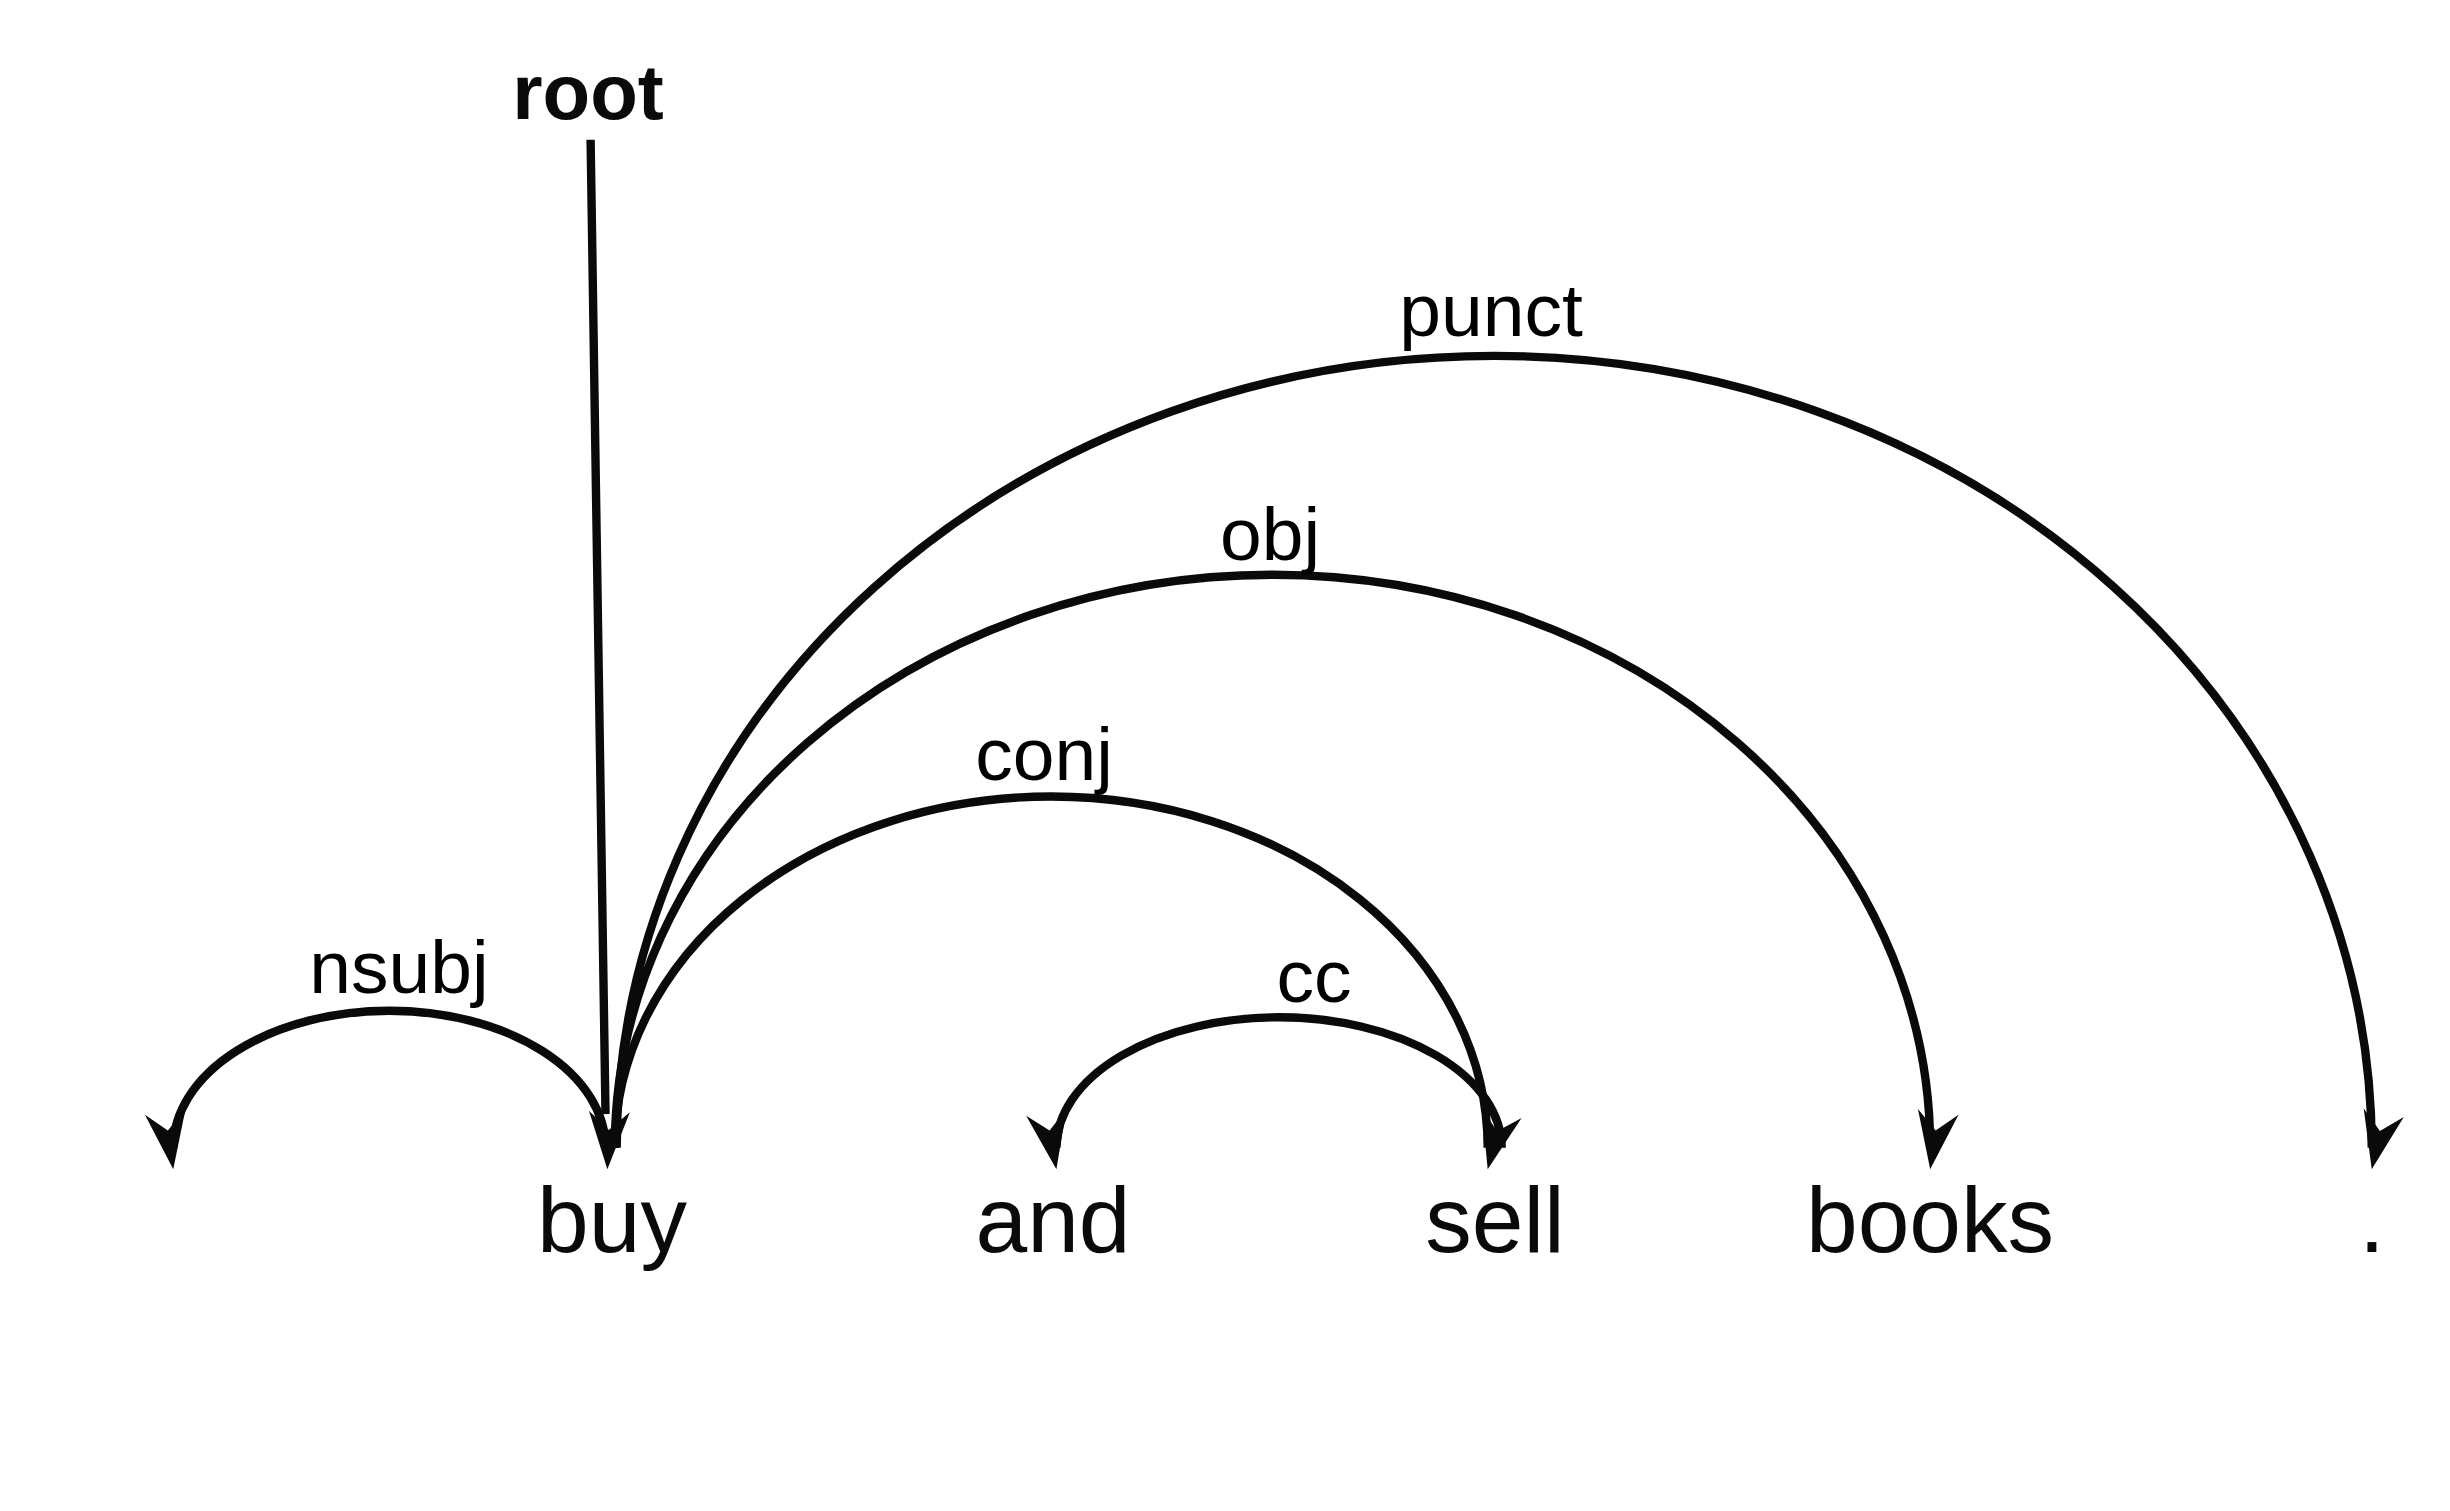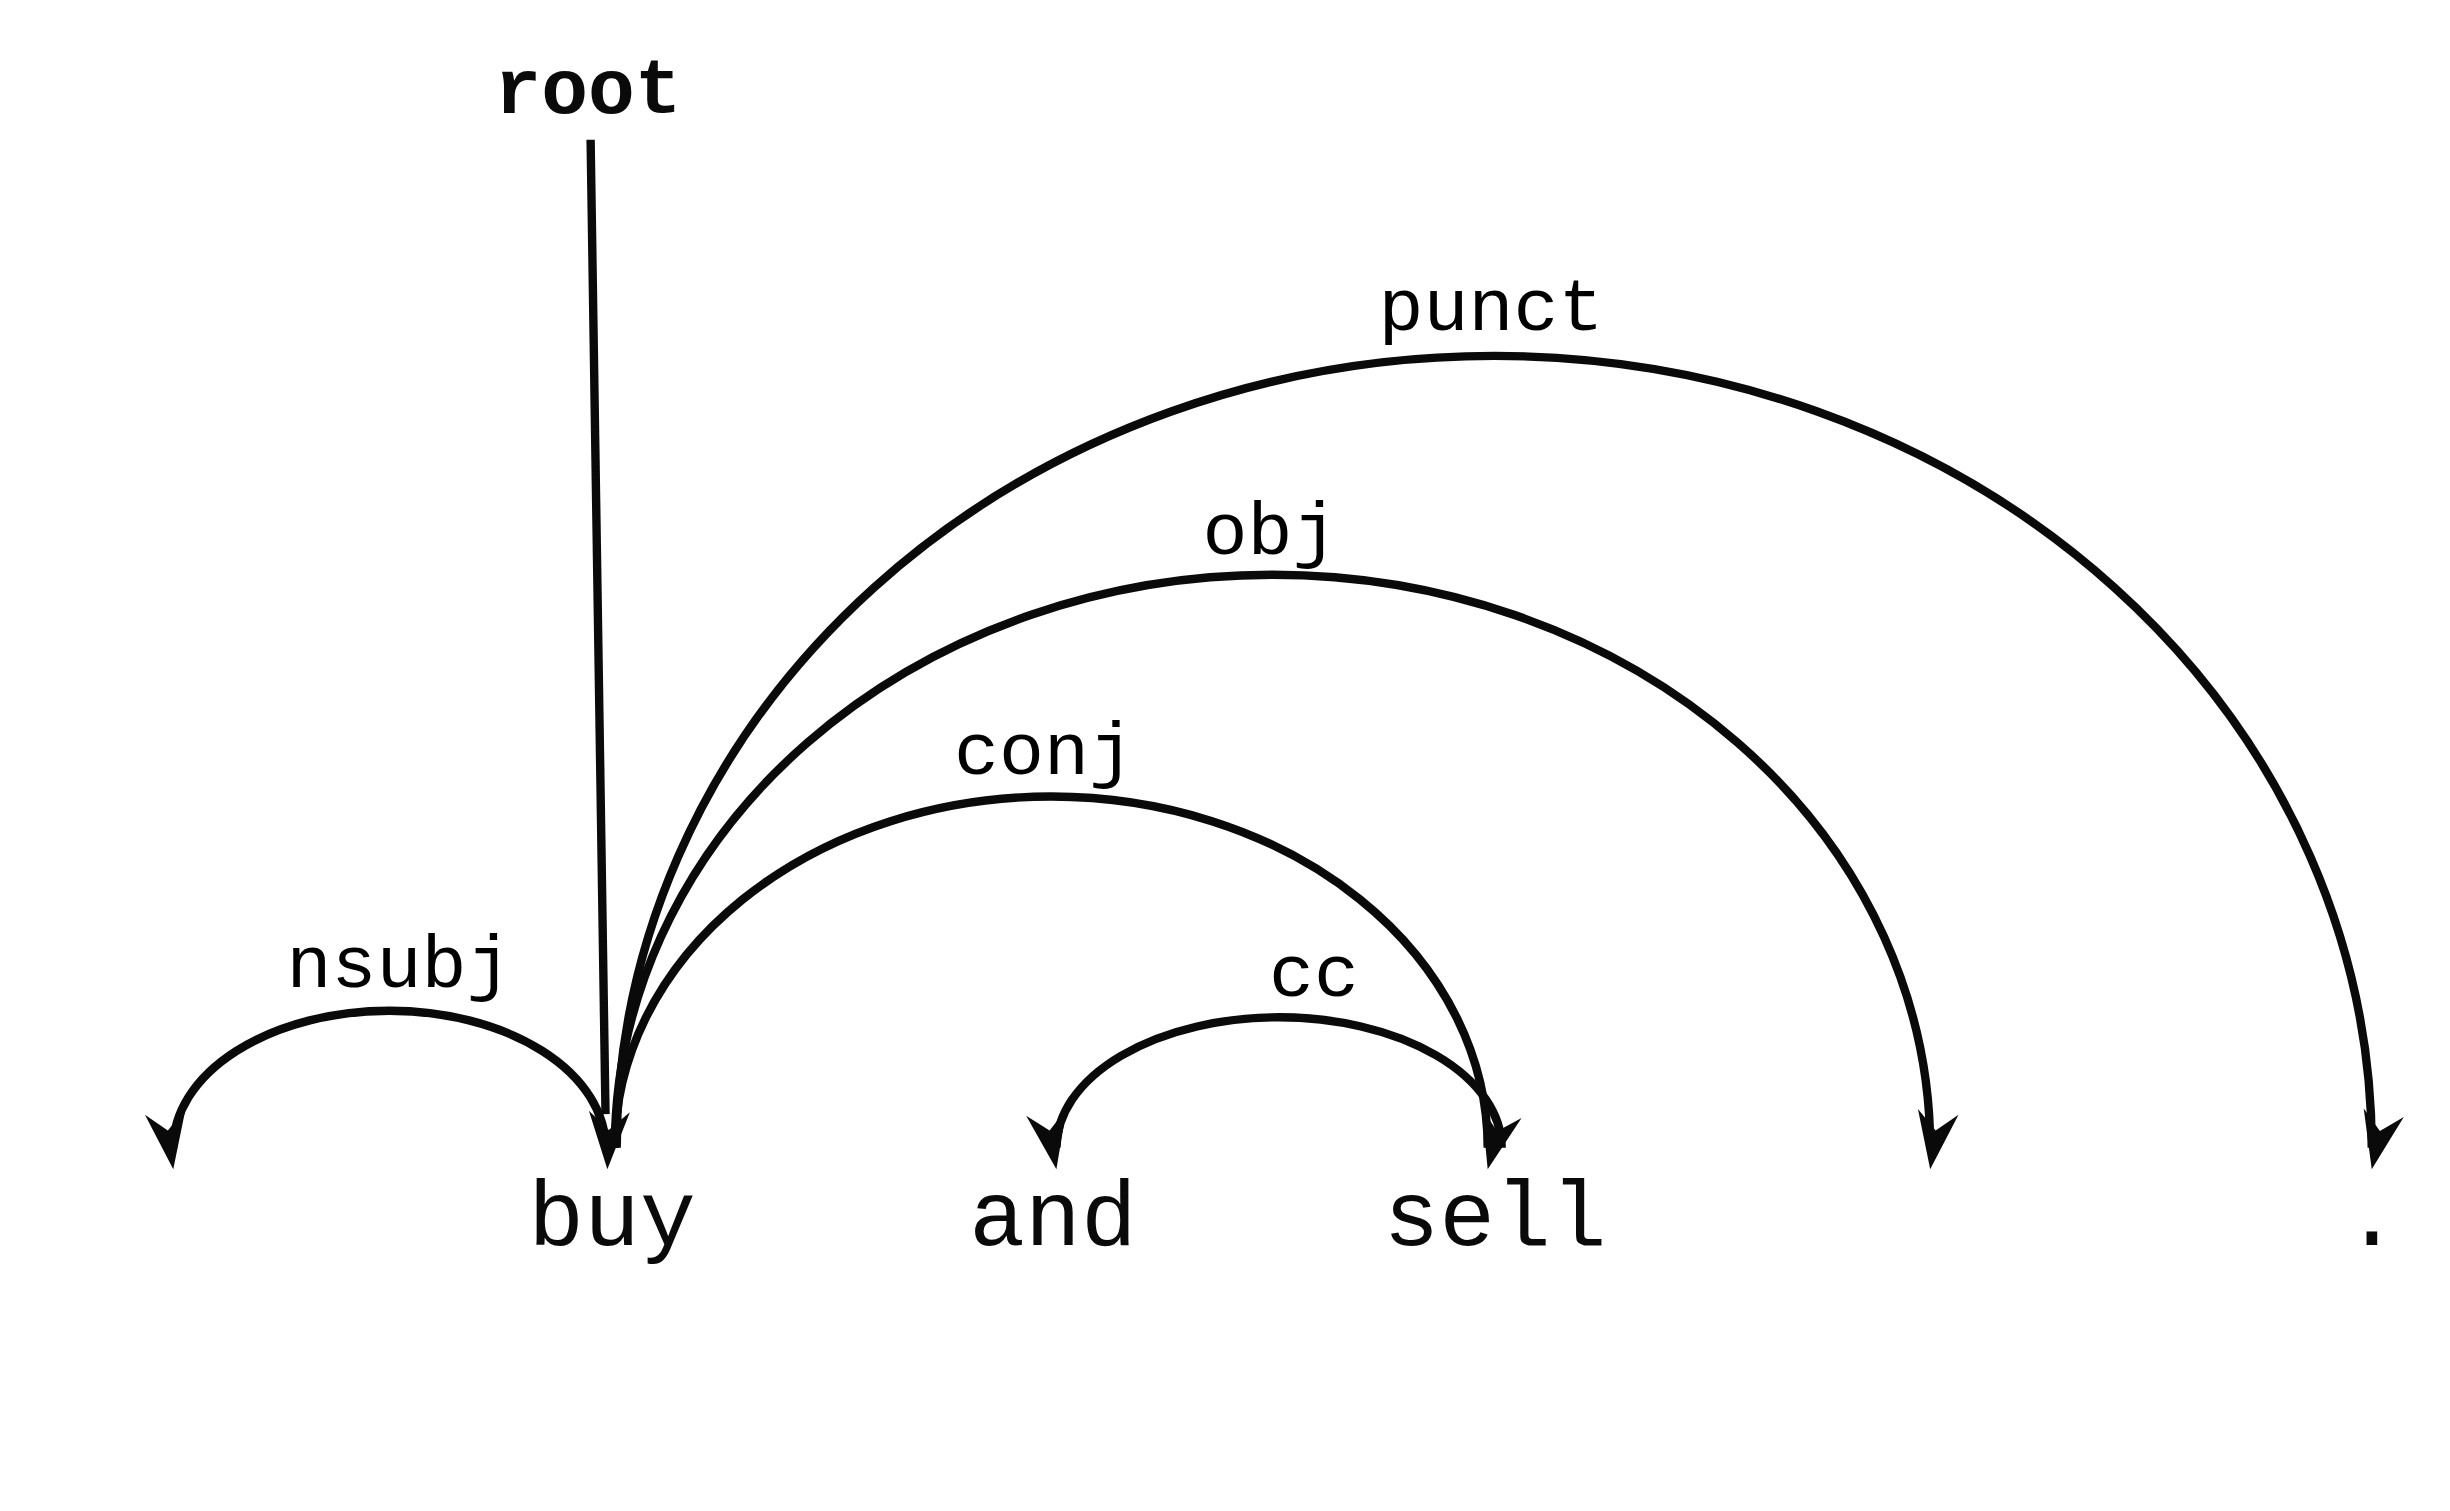--- a/index.html
+++ b/index.html
@@ -10,21 +10,21 @@
   body {
     width: 2450px;
     height: 1512px;
     position: relative;
     overflow: hidden;
     font-family: "Liberation Sans", sans-serif;
   }
   .canvas {
     position: absolute;
     left: 0; top: 0;
-    width: 2450px; height: 1092px; font-family: Liberation Mono, monospace;
+    width: 2450px; height: 1092px;
   }
   svg.arcs {
     position: absolute;
     left: 0; top: 0;
     width: 2450px; height: 1512px;
   }
   .word {
     position: absolute;
     transform: translateX(-50%);
     font-size: 93px;
@@ -85,16 +85,17 @@
 
   <div class="arc-label" style="left:399px; top:930px;">nsubj</div>
   <div class="arc-label" style="left:1491px; top:273px;">punct</div>
   <div class="arc-label" style="left:1270px; top:497px;">obj</div>
   <div class="arc-label" style="left:1044px; top:717px;">conj</div>
   <div class="arc-label" style="left:1270px; top:939px;margin-left:44px;">cc</div>
 
   <div class="word" style="left:612px; top:1174px;">buy</div>
   <div class="word" style="left:1053px; top:1174px;">and</div>
   <div class="word" style="left:1495px; top:1174px;">sell</div>
+  <div class="word" style="left:1930px; top:1174px;">books</div>
   <div class="word" style="left:2372px; top:1174px;">.</div>
 
 </div>
 
 
 </body></html>

